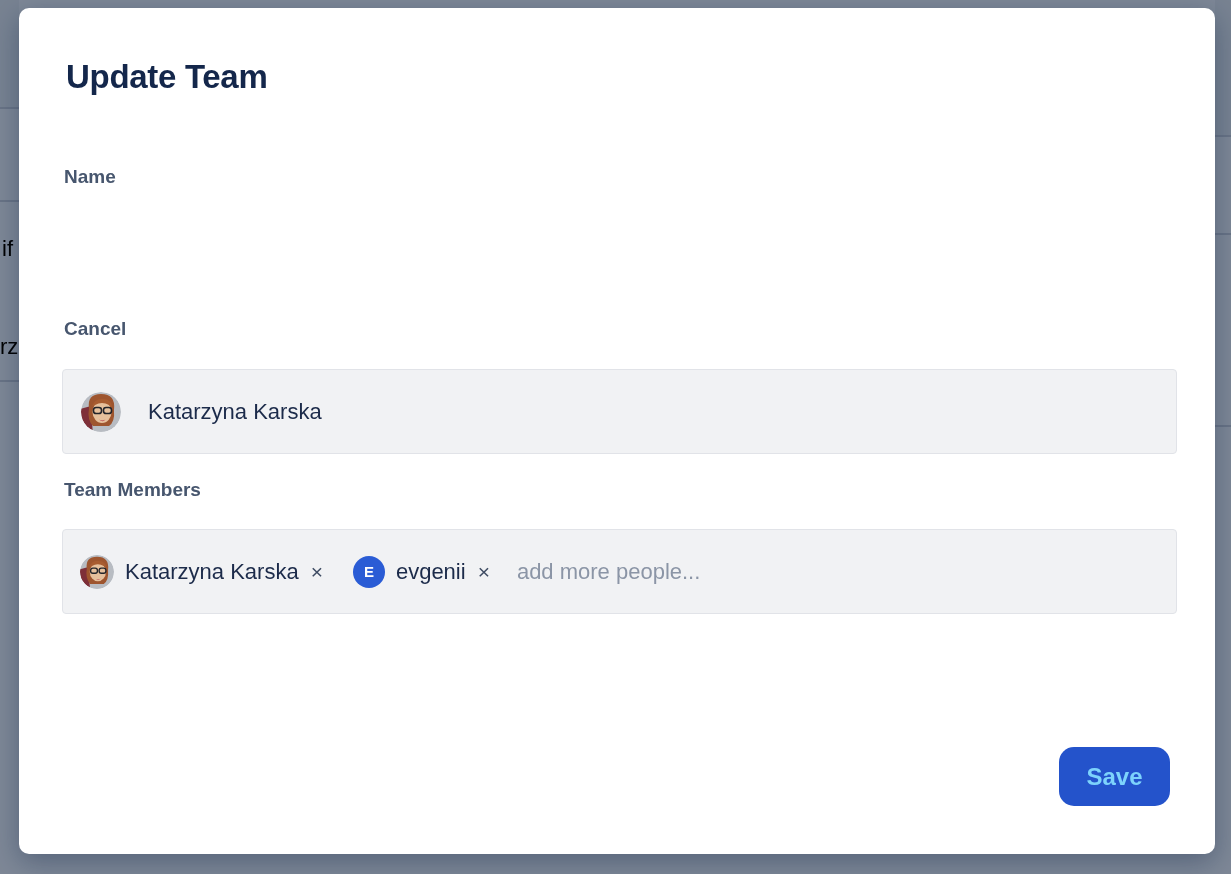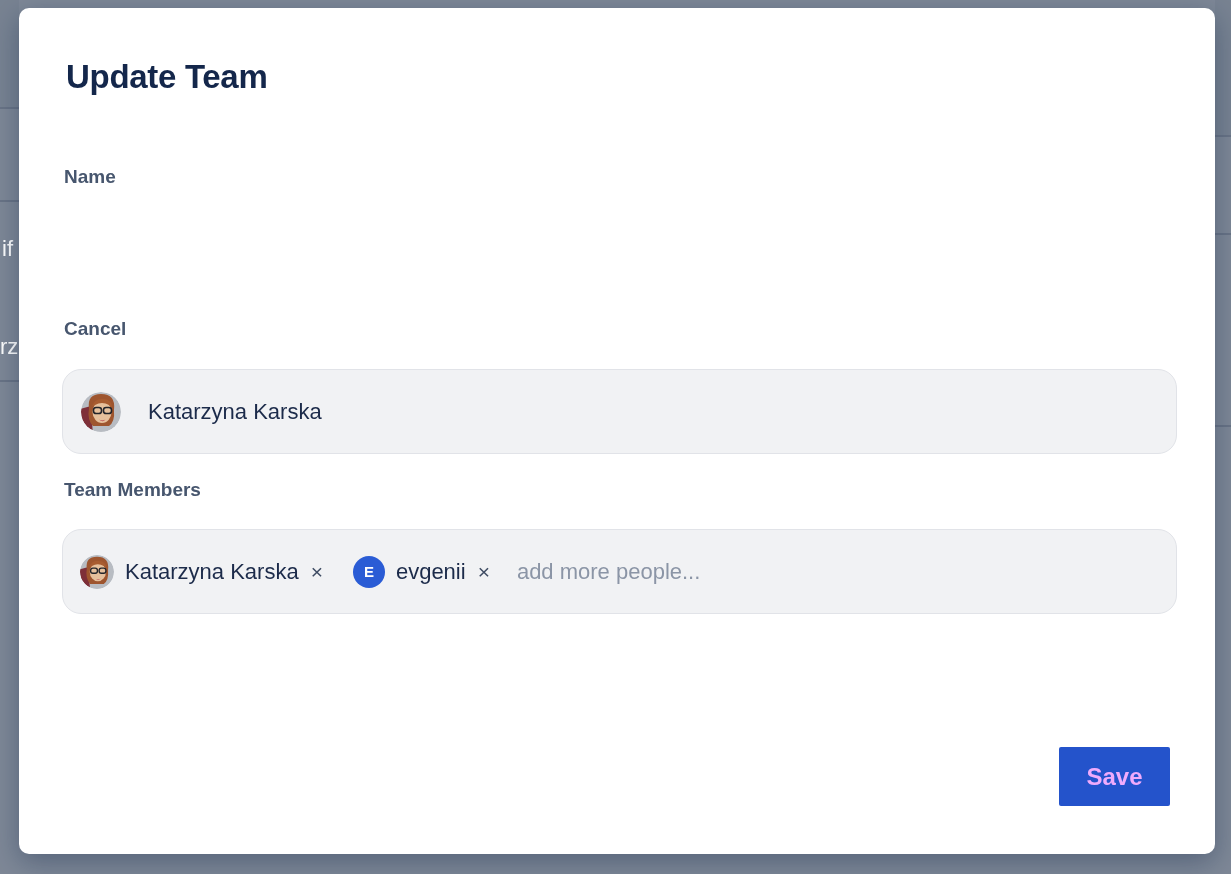--- a/index.html
+++ b/index.html
@@ -13,21 +13,21 @@
   .backdrop{position:absolute;inset:0;}
   .bd-band-top-left{position:absolute;left:0;top:0;width:19px;height:107px;background:rgba(40,50,70,0.06);}
   .bd-band-top-right{position:absolute;right:0;top:0;width:16px;height:135px;background:rgba(40,50,70,0.06);}
   .bd-line{position:absolute;height:2px;background:rgba(52,64,88,0.28);}
   .bd-line.l1{left:0;width:19px;top:107px;}
   .bd-line.l2{left:0;width:19px;top:200px;}
   .bd-line.l3{left:0;width:19px;top:380px;}
   .bd-line.r1{right:0;width:16px;top:135px;}
   .bd-line.r2{right:0;width:16px;top:233px;}
   .bd-line.r3{right:0;width:16px;top:425px;}
-  .bd-frag{position:absolute;color:#ffffff;font-size:22px;font-weight:400;}
+  .bd-frag{position:absolute;color:#000000;font-size:22px;font-weight:400;}
   .bd-frag.f1{left:2px;top:236px;}
   .bd-frag.f2{left:0px;top:334px;font-weight:400;}
 
   
   .modal{
     position:absolute;left:19px;top:8px;width:1196px;height:846px;
     background:#ffffff;border-radius:10px;
     box-shadow:0 8px 28px rgba(9,30,66,0.35);
   }
   .modal-title{
@@ -45,21 +45,21 @@
   .name-input{
     position:absolute;left:43px;top:212px;width:1115px;height:74px;
     box-sizing:border-box;border:2px solid #5b92f6;border-radius:7px;
     padding:0 20px;font-size:22px;color:#17294d;background:#ffffff;
     font-family:"Liberation Sans", sans-serif;outline:none;
   }
 
   .gray-box{
     position:absolute;left:43px;width:1115px;height:85px;
     box-sizing:border-box;background:#f1f2f4;border:1px solid #e1e3e8;
-    border-radius:19px;display:flex;align-items:center;
+    border-radius:4px;display:flex;align-items:center;
   }
   .manager-box{top:361px;padding-left:18px;}
   .team-box{top:521px;padding-left:17px;}
 
   .avatar-photo{width:40px;height:40px;border-radius:50%;display:block;flex:0 0 auto;}
   .avatar-photo.small{width:34px;height:34px;}
   .manager-name{margin-left:27px;font-size:22px;color:#1c2b4a;}
 
   .chip{display:flex;align-items:center;}
   .chip-name{margin-left:11px;font-size:22px;color:#1c2b4a;}
@@ -80,22 +80,22 @@
   .add-input::placeholder{color:#8b95a6;opacity:1;}
 
   .footer-cancel{
     position:absolute;left:900px;top:749px;height:40px;
     background:none;border:none;cursor:pointer;
     font-size:25px;font-weight:600;color:#2456cf;
     font-family:"Liberation Sans", sans-serif;padding:4px 16px;
   }
   .footer-save{
     position:absolute;left:1040px;top:739px;width:111px;height:59px;
-    background:#2453cb;border:none;border-radius:2px;cursor:pointer;
-    font-size:24px;font-weight:600;color:#f0abfc;
+    background:#2453cb;border:none;border-radius:15px;cursor:pointer;
+    font-size:24px;font-weight:600;color:#7dd3fc;
     font-family:"Liberation Sans", sans-serif;
     display:flex;align-items:center;justify-content:center;
   }
 </style>
 </head>
 <body>
 
 <div class="backdrop">
   <div class="bd-band-top-left"></div>
   <div class="bd-band-top-right"></div>

